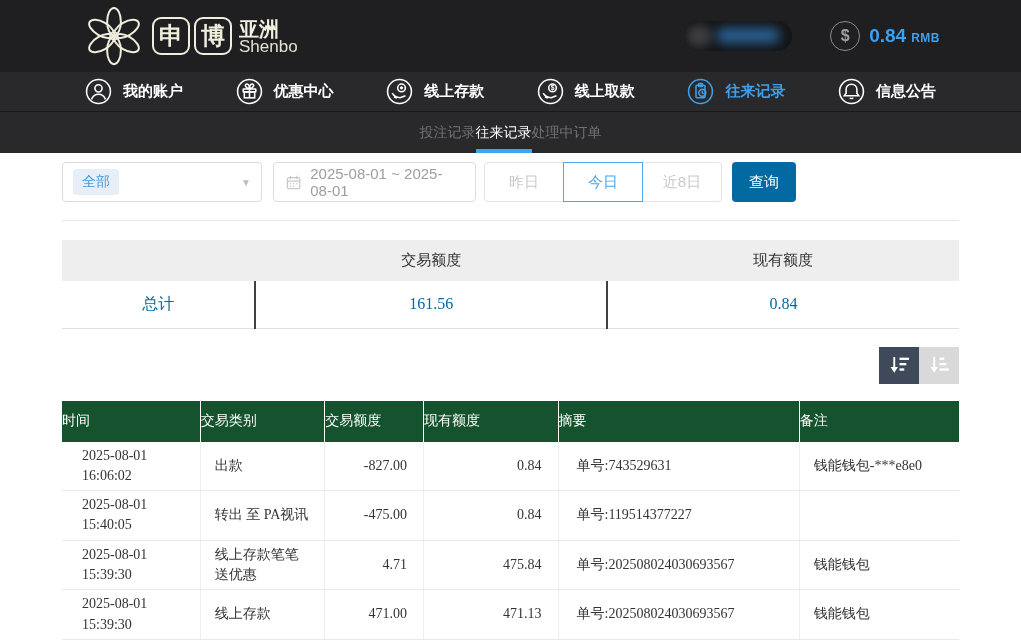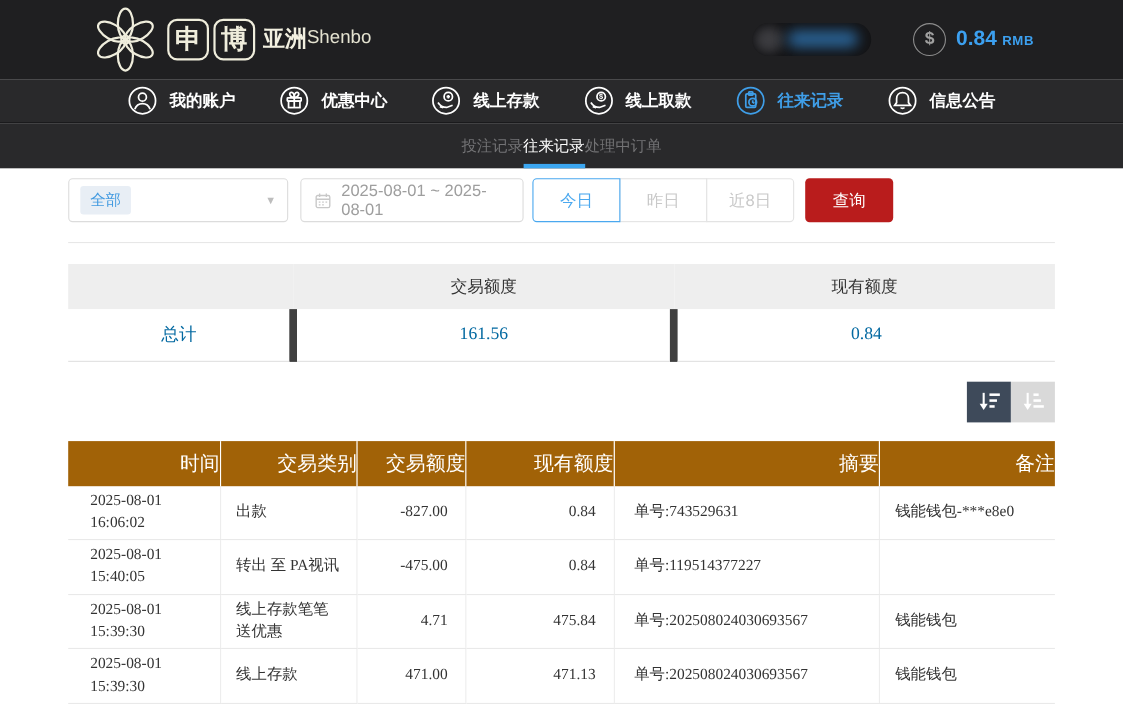--- a/index.html
+++ b/index.html
@@ -7,41 +7,41 @@
     font-family:"Liberation Sans","DejaVu Sans",sans-serif; }
 
   
   .topbar { height:72px; background:#1f1f21; display:flex; align-items:center;
     padding:0 81px 0 84px; }
   .logo { display:flex; align-items:center; cursor:pointer; }
   .logo-flower { width:60px; height:60px; margin-right:8px; }
   .logo-box { width:38px; height:38px; border:2.5px solid #efeddc; border-radius:9px;
     color:#efeddc; font-size:24px; font-weight:bold; display:flex; align-items:center;
     justify-content:center; margin-right:4px; }
-  .logo-right { display:flex; flex-direction:row; justify-content:space-between; margin-left:3px; }
+  .logo-right { display:flex; flex-direction:column; justify-content:space-between; margin-left:3px; }
   .logo-region { color:#f2f0e0; font-size:20px; font-weight:bold; line-height:20px; }
   .logo-sub { color:#e4e2d0; font-size:17px; line-height:15px; }
 
   .top-right { margin-left:auto; display:flex; align-items:center; }
   .masked-user { position:relative; width:108px; height:30px; border-radius:15px;
     background:#141416; overflow:hidden; margin-right:38px; cursor:pointer; }
   .blob-avatar { position:absolute; left:2px; top:3px; width:26px; height:24px;
     background:#3c3c40; border-radius:50%; filter:blur(5px); }
   .blob-text { position:absolute; left:32px; top:7px; width:64px; height:15px;
     background:#2a6396; border-radius:7px; filter:blur(6px); }
   .dollar-circle { width:30px; height:30px; border:1.5px solid #8c8c8c; border-radius:50%;
     color:#a0a0a0; font-size:16px; font-weight:bold; display:flex; align-items:center;
     justify-content:center; margin-right:9px; }
   .balance { color:#3ca0f0; font-size:19px; font-weight:bold; display:flex;
     align-items:baseline; }
   .balance .cur { font-size:12px; margin-left:5px; letter-spacing:.5px; }
 
   
   .navbar { height:40px; background:#29292b; border-bottom:1px solid #19191b;
-    display:flex; align-items:center; justify-content:space-between; padding:0 116px; }
+    display:flex; align-items:center; justify-content:space-between; padding:0 85px; }
   .nav-item { display:flex; align-items:center; color:#fff; font-size:15px;
     font-weight:bold; cursor:pointer; }
   .nav-item .nav-icon { width:27px; height:27px; margin-right:11px; display:flex; }
   .nav-item.active { color:#3f9ee8; }
   .nav-icon svg { width:100%; height:100%; }
 
   
   .subtabs { height:41px; background:#29292b; display:flex; justify-content:center;
     }
   .subtab { position:relative; color:#737375; font-size:14px; line-height:41px;
@@ -62,44 +62,44 @@
   .datebox { width:203px; height:40px; border:1px solid #dcdcdc; border-radius:4px;
     margin-left:11px; display:flex; align-items:center; padding:0 12px; cursor:pointer; }
   .datebox svg { width:17px; height:17px; margin-right:9px; }
   .datebox .date-text { color:#9e9e9e; font-size:15px; }
   .quick-group { display:flex; margin-left:8px; }
   .quick { width:80px; height:40px; background:#fff; border:1px solid #e3e3e3;
     color:#c9c9c9; font-size:15px; margin-left:-1px; cursor:pointer; }
   .quick:first-child { margin-left:0; border-radius:4px 0 0 4px; }
   .quick:last-child { border-radius:0 4px 4px 0; }
   .quick.active { border-color:#4aa8ef; color:#4aa8ef; position:relative; z-index:2; }
-  .query { width:80px; height:40px; margin-left:10px; background:#b91c1c; border:none;
+  .query { width:64px; height:40px; margin-left:10px; background:#0369a1; border:none;
     border-radius:4px; color:#fff; font-size:15px; cursor:pointer; }
 
   .divider { margin-top:18px; border-top:1px solid #e7e7e7; }
 
   table { border-collapse:collapse; width:100%; }
   .summary { margin-top:19px; font-family:"Liberation Serif","DejaVu Serif",serif; }
   .summary th { height:41px; background:#eee; color:#333; font-size:15px;
     font-weight:normal; text-align:center;
     font-family:"Liberation Sans","DejaVu Sans",sans-serif; }
   .summary td { height:47px; text-align:center; color:#0369a1; font-size:16px;
     border-bottom:1px solid #e0e0e0; }
-  .summary td + td { border-left:7px solid #404040;margin-left:48px; }
+  .summary td + td { border-left:2px solid #404040;margin-left:48px; }
 
   .sort-row { margin-top:18px; display:flex; justify-content:flex-end; }
   .sort-btn { width:40px; height:37px; border:none; display:flex; align-items:center;
     justify-content:center; cursor:pointer; }
   .sort-btn.dark { background:#3e4a5a; }
   .sort-btn.light { background:#d9d9d9; }
   .sort-btn svg { width:21px; height:18px; }
 
   .records { margin-top:17px; font-family:"Liberation Serif","DejaVu Serif",serif; }
-  .records th { height:41px; background:#a16207; color:#fff; font-size:18px;
-    font-weight:normal; text-align:right;
+  .records th { height:41px; background:#14532d; color:#fff; font-size:14px;
+    font-weight:normal; text-align:left;
     font-family:"Liberation Sans","DejaVu Sans",sans-serif; }
   .records th + th { border-left:1px solid #fff; }
   .records td { height:40px; padding:4px 14px; color:#333; font-size:14px;
     border-bottom:1px solid #e9e9e9; line-height:1.45; }
   .records td + td { border-left:1px solid #ededed; }
   .records td.c-time { padding-left:20px; }
   .records td.c-num { text-align:right; padding-right:16px; }
   .records td.c-sum { padding-left:18px; }
 </style>
 </head>
@@ -237,22 +237,22 @@
         <rect x="4" y="8.6" width="1.6" height="1.4" fill="#d0d0d0" stroke="none"></rect>
         <rect x="7.2" y="8.6" width="1.6" height="1.4" fill="#d0d0d0" stroke="none"></rect>
         <rect x="10.4" y="8.6" width="1.6" height="1.4" fill="#d0d0d0" stroke="none"></rect>
         <rect x="4" y="11.2" width="1.6" height="1.4" fill="#d0d0d0" stroke="none"></rect>
         <rect x="7.2" y="11.2" width="1.6" height="1.4" fill="#d0d0d0" stroke="none"></rect>
       </svg>
       <span class="date-text">2025-08-01 ~ 2025-08-01</span>
     </div>
 
     <div class="quick-group">
+      <button class="quick">昨日</button>
       <button class="quick active">今日</button>
-      <button class="quick">昨日</button>
       <button class="quick">近8日</button>
     </div>
 
     <button class="query">查询</button>
   </div>
 
   <div class="divider"></div>
 
   <table class="summary">
     <thead>

